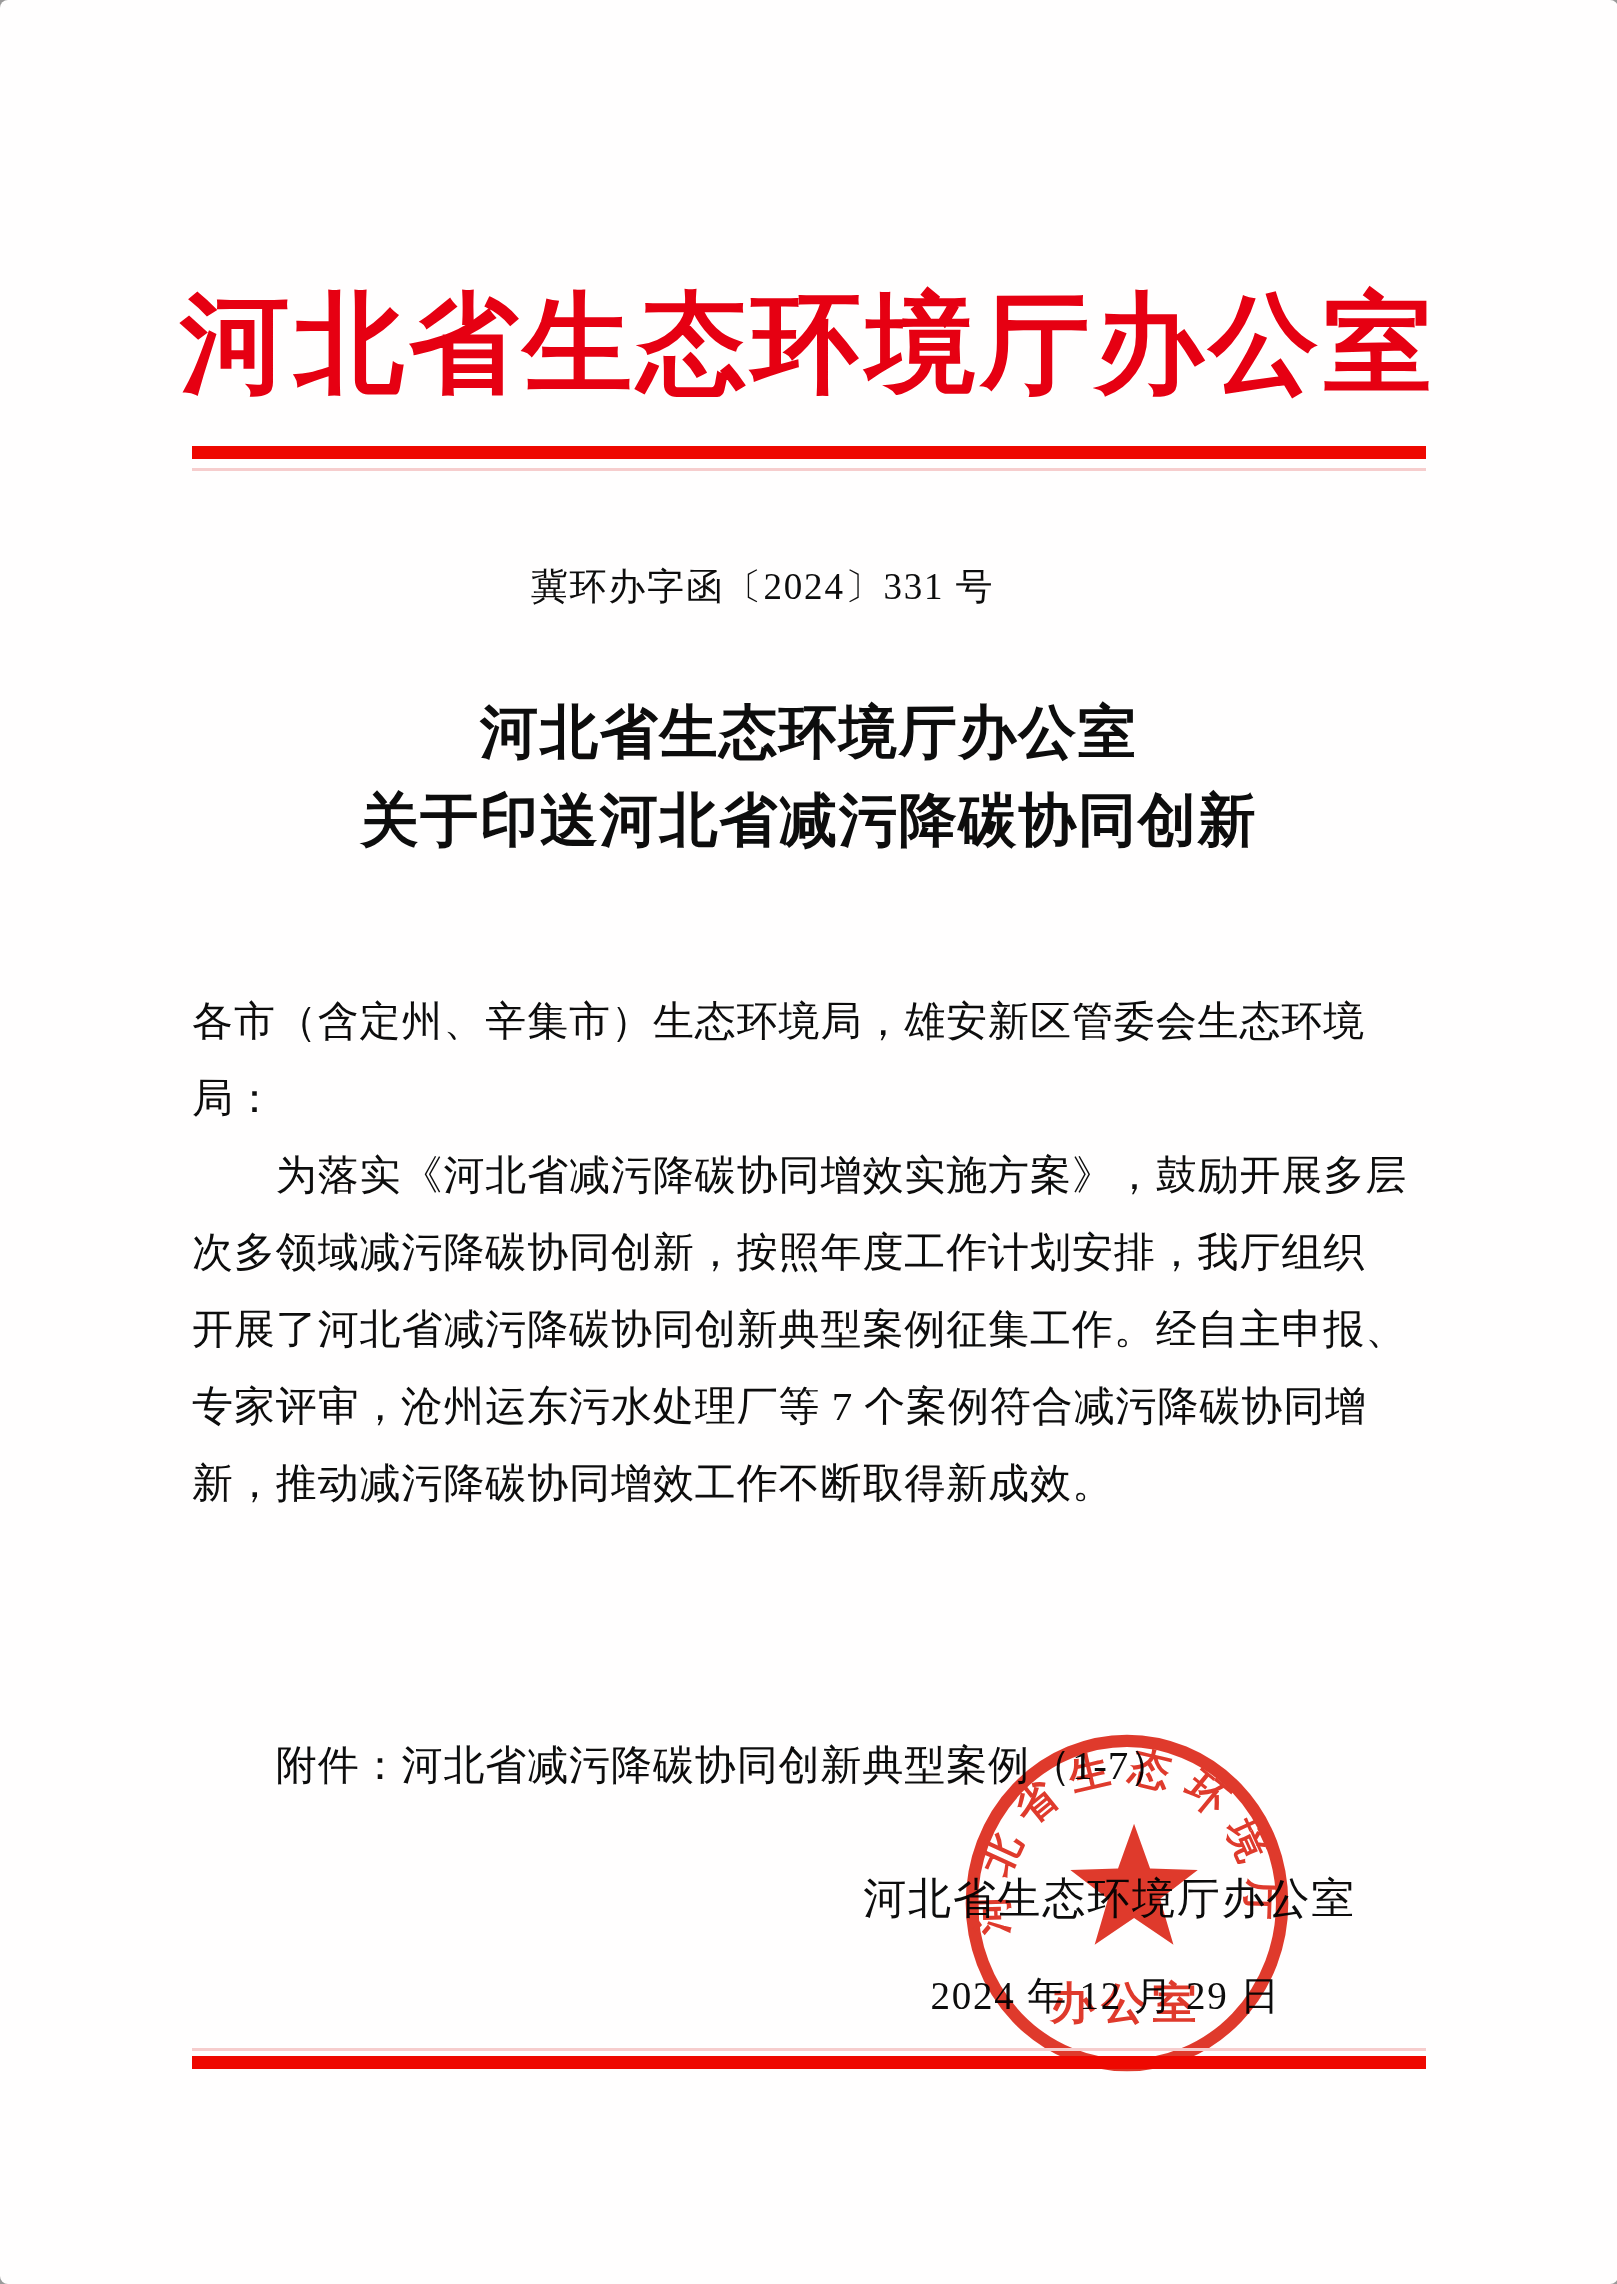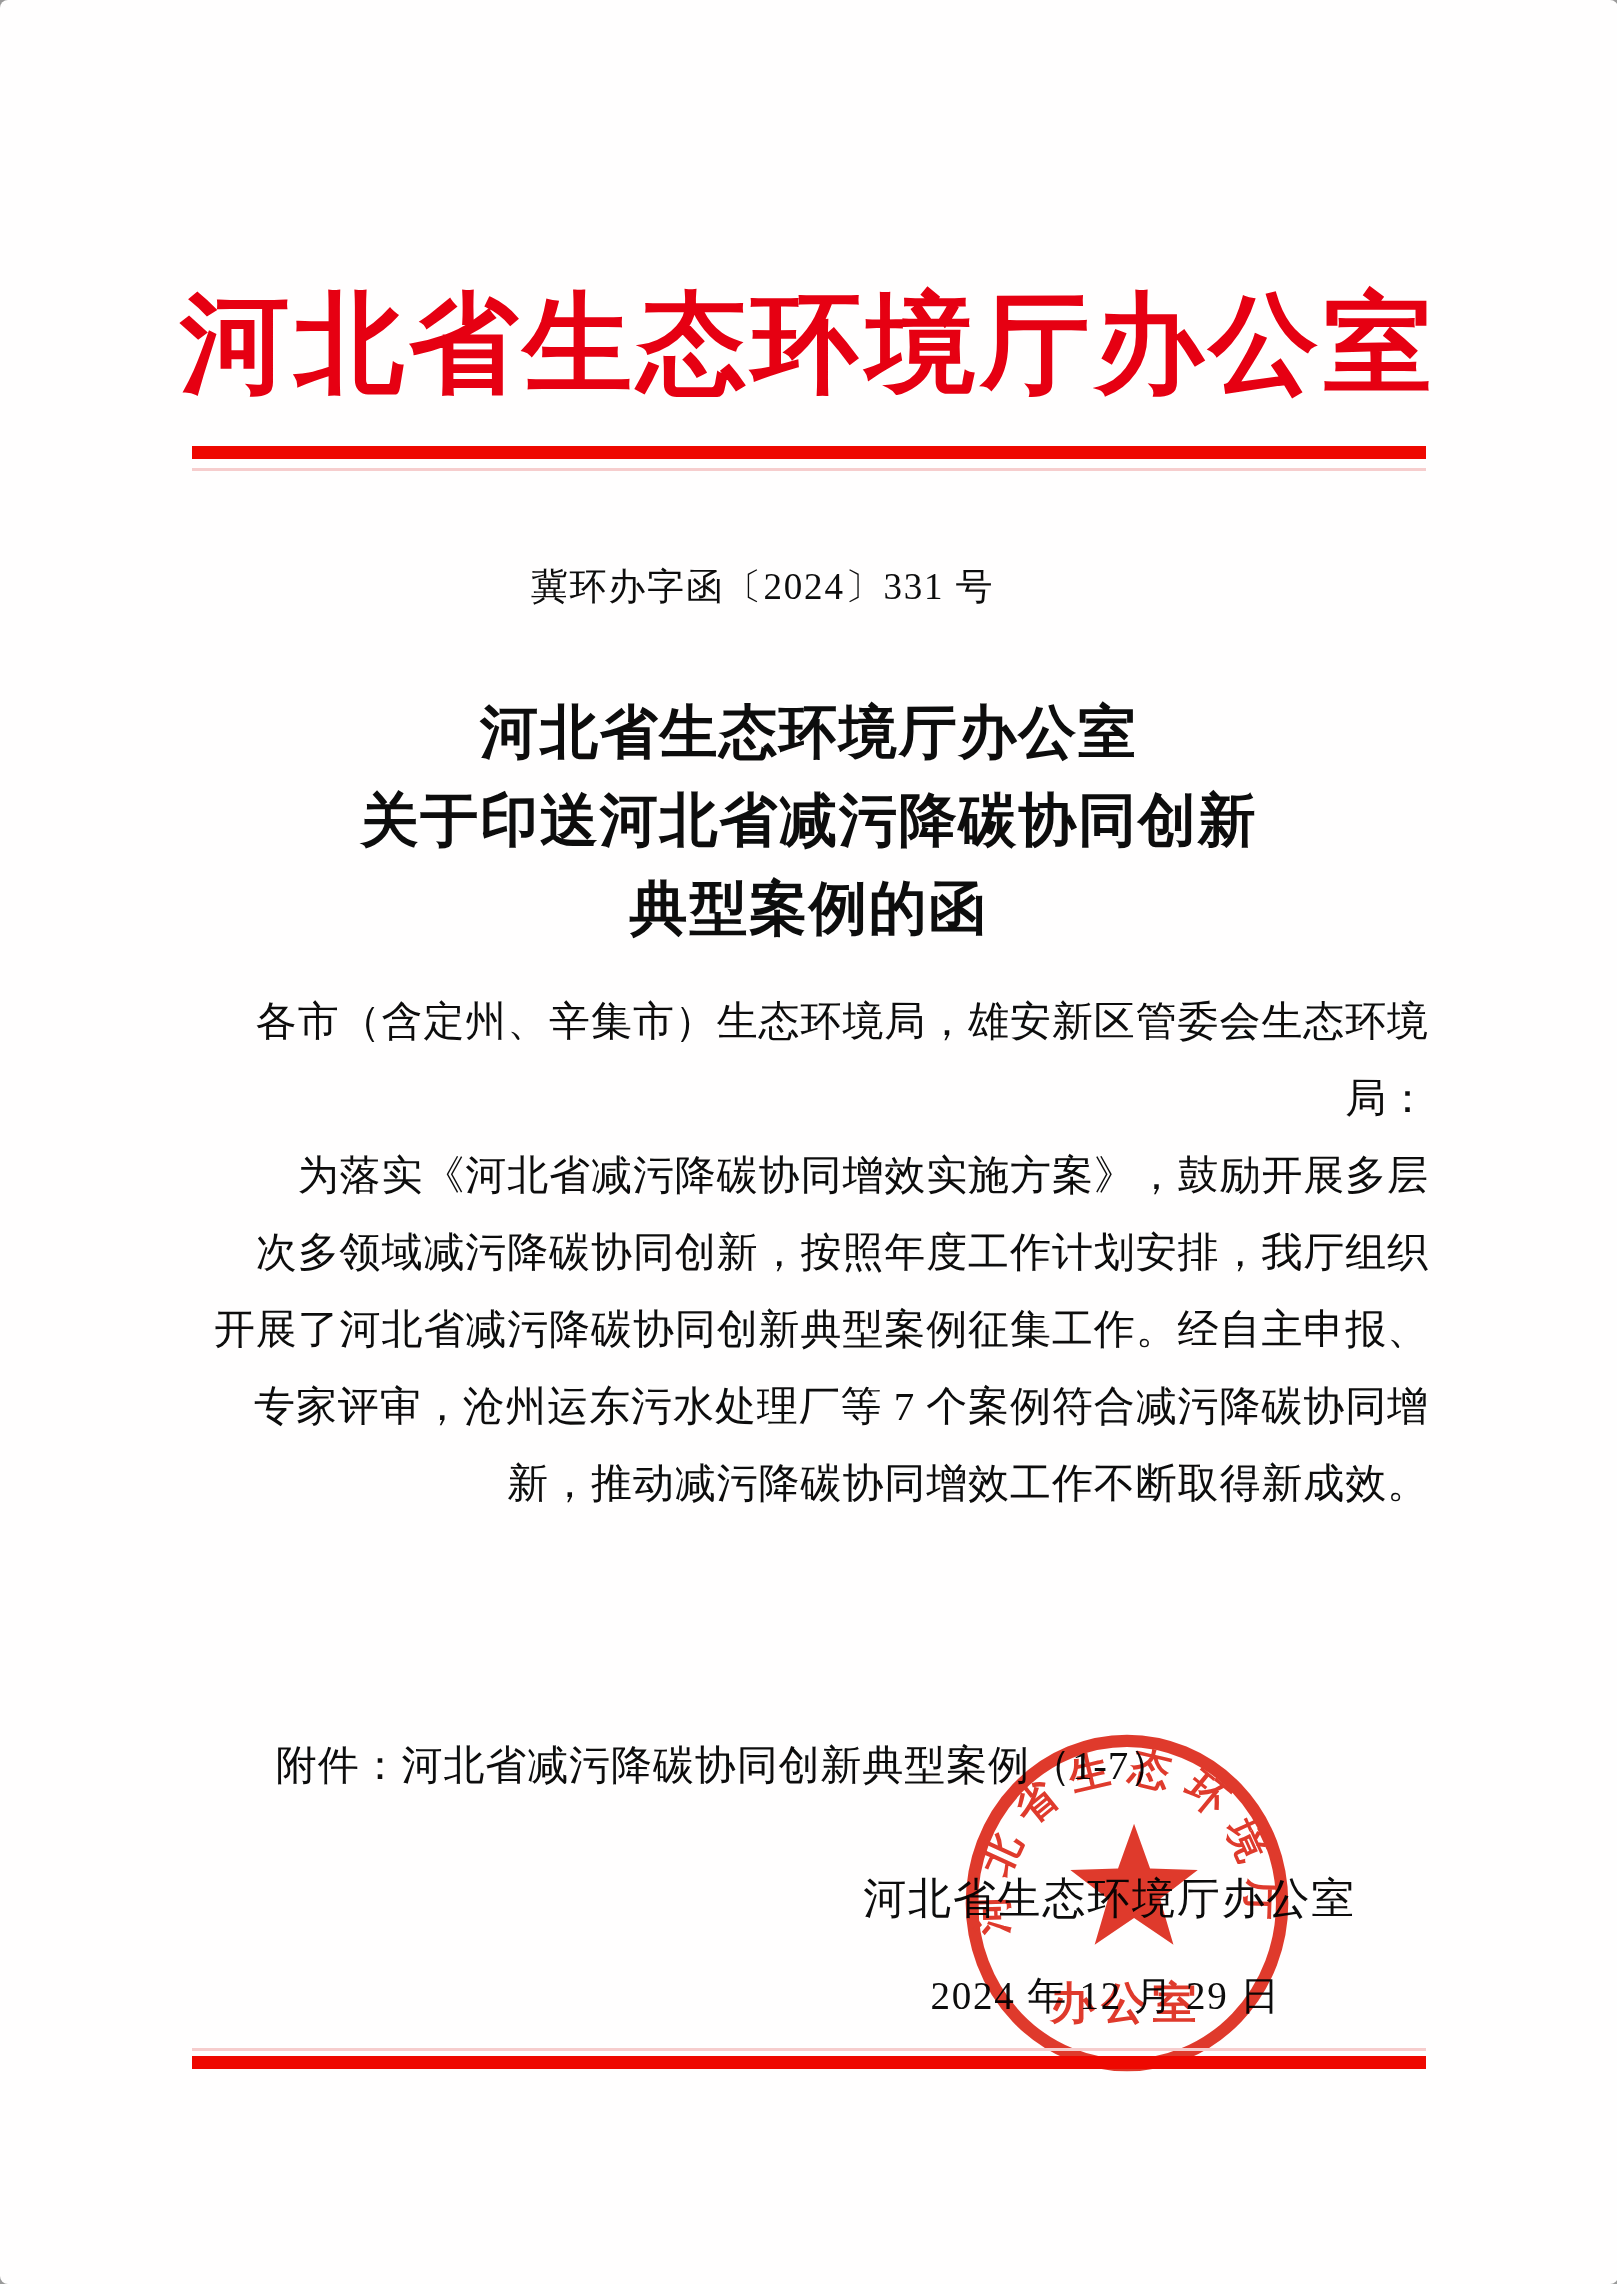--- a/index.html
+++ b/index.html
@@ -52,21 +52,21 @@
     letter-spacing: 1.8px;
   }
   .body-text {
     position: absolute;
     left: 192px; width: 1237px;
     top: 983px;
     font-size: 41px;
     line-height: 77px;
     letter-spacing: 0.9px;
   }
-  .body-text .line { white-space: nowrap; height: 77px; text-align: right; }
+  .body-text .line { white-space: nowrap; height: 77px; }
   .attachment {
     position: absolute;
     left: 192px; width: 1237px;
     top: 1738px;
     font-size: 41px;
     letter-spacing: 0.9px;
     white-space: nowrap;
   }
   .signature {
     position: absolute;
@@ -110,21 +110,20 @@
   <div class="letterhead">河北省生态环境厅办公室</div>
 
   <div class="rule rule-top-thick"></div>
   <div class="rule rule-top-thin"></div>
 
   <div class="doc-number">冀环办字函〔2024〕331 号</div>
 
   <div class="title">
     <div class="title-line">河北省生态环境厅办公室</div>
     <div class="title-line">关于印送河北省减污降碳协同创新</div>
-    <div class="title-line">典型案例的函</div>
   </div>
 
   <div class="body-text">
     <div class="line">各市（含定州、辛集市）生态环境局，雄安新区管委会生态环境</div>
     <div class="line">局：</div>
     <div class="line">　　为落实《河北省减污降碳协同增效实施方案》，鼓励开展多层</div>
     <div class="line">次多领域减污降碳协同创新，按照年度工作计划安排，我厅组织</div>
     <div class="line">开展了河北省减污降碳协同创新典型案例征集工作。经自主申报、</div>
     <div class="line">专家评审，沧州运东污水处理厂等 7 个案例符合减污降碳协同增</div>
     <div class="line">新，推动减污降碳协同增效工作不断取得新成效。</div>

